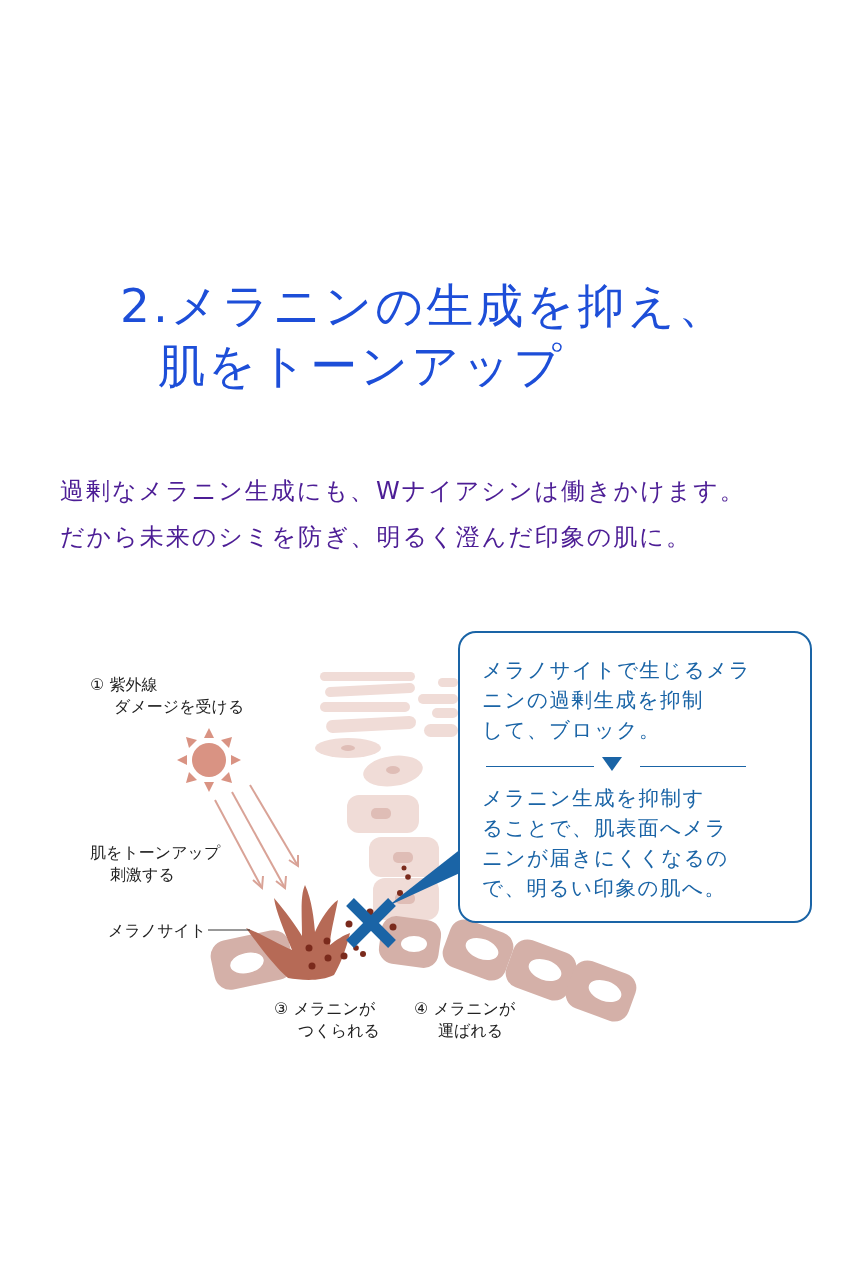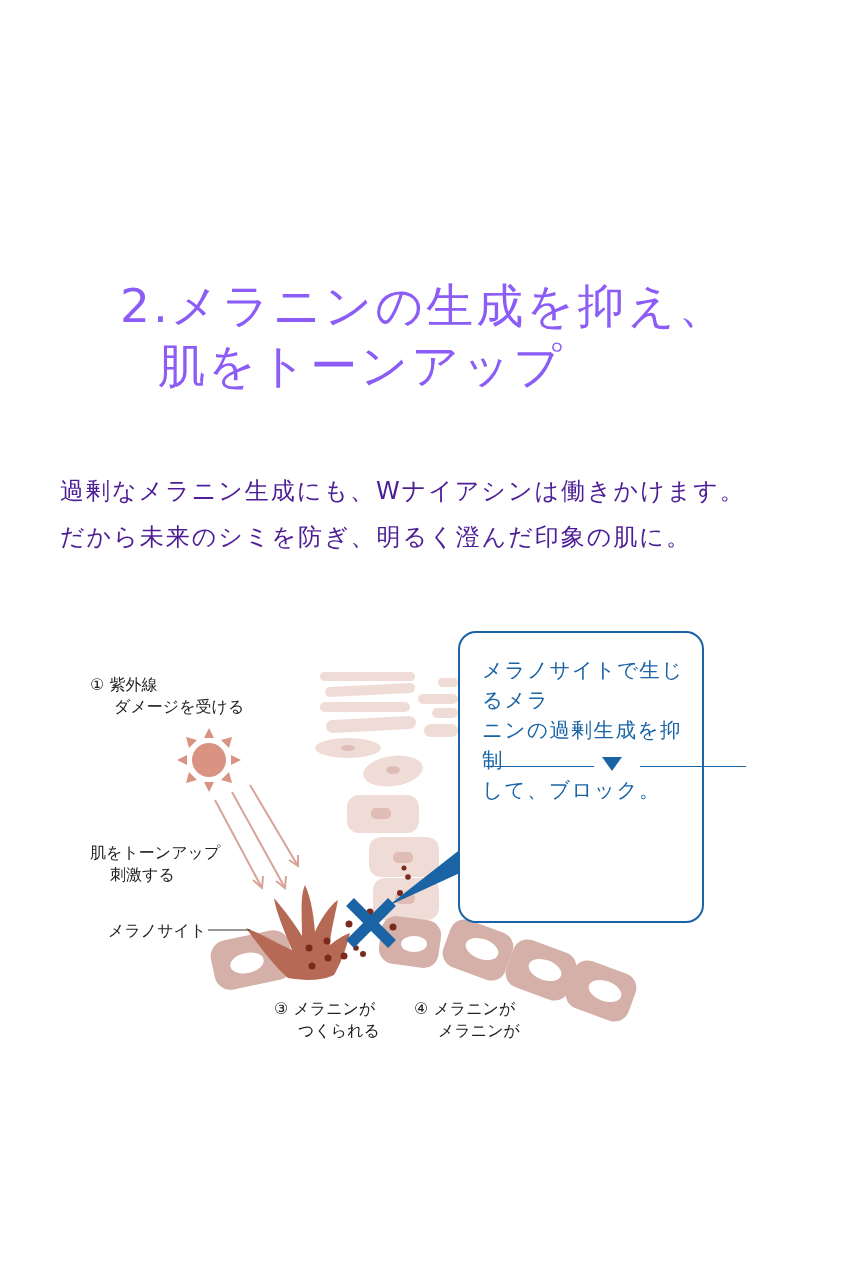--- a/index.html
+++ b/index.html
@@ -1,26 +1,26 @@
 <!DOCTYPE html>
 <html><head>
 <meta charset="utf-8">
 <style>
   html, body { margin:0; padding:0; background:#ffffff; }
   body { width:853px; height:1280px; position:relative; overflow:hidden;
          font-family:"DejaVu Sans", "Liberation Sans", sans-serif; color:#1a1a1a; }
   .heading { position:absolute; left:0; top:278px; width:853px; }
-  .heading .line { font-size:47px; line-height:56px; font-weight:normal; color:#8b5cf6; letter-spacing:3px; white-space:nowrap; }
+  .heading .line { font-size:47px; line-height:56px; font-weight:normal; color:#1d4ed8; letter-spacing:3px; white-space:nowrap; }
   .heading .l1 { position:absolute; left:120px; top:0; }
   .heading .l2 { position:absolute; left:158px; top:60px; }
   .lead { position:absolute; left:60px; top:468px; font-size:24px; line-height:46px; letter-spacing:2px; color:#4c1d95; white-space:nowrap; }
   .diagram { position:absolute; left:0; top:600px; width:820px; height:470px; }
   .diagram svg { position:absolute; left:0; top:0; }
   .label { position:absolute; font-size:16px; line-height:22px; color:#222; white-space:nowrap; }
-  .callout { position:absolute; left:458px; top:631px; width:246px; height:292px; border:2.5px solid #1a64a6; border-radius:18px; box-sizing:border-box; background:#fff; }
+  .callout { position:absolute; left:458px; top:631px; width:354px; height:292px; border:2.5px solid #1a64a6; border-radius:18px; box-sizing:border-box; background:#fff; }
   .callout .txt { position:absolute; left:22px; font-size:20.5px; line-height:30px; color:#1a64a6; letter-spacing:1.5px; white-space:pre-line; }
   .callout .t1 { top:22px; }
   .callout .t2 { top:150px; }
   .callout .divider { position:absolute; top:133px; height:0; border-top:1.3px solid #1a64a6; }
   .callout .arrow { position:absolute; left:142px; top:124px; width:0; height:0; border-left:10px solid transparent; border-right:10px solid transparent; border-top:14px solid #1a64a6; }
 </style>
 </head>
 <body>
 
 <div class="heading">
@@ -130,24 +130,28 @@
     <div>肌をトーンアップ</div>
     <div style="padding-left:20px;">刺激する</div>
   </div>
   <div class="label" style="left:108px;top:320px;">メラノサイト</div>
   <div class="label" style="left:274px;top:398px;">
     <div>③ メラニンが</div>
     <div style="padding-left:24px;text-align:right;">つくられる</div>
   </div>
   <div class="label" style="left:386px;top:398px;margin-left:28px;">
     <div>④ メラニンが</div>
-    <div style="padding-left:24px;">メラニンが</div>
+    <div style="padding-left:24px;">運ばれる</div>
   </div>
 </div>
 
 <div class="callout">
   <div class="txt t1">メラノサイトで生じるメラ
 ニンの過剰生成を抑制
 して、ブロック。</div>
   <div class="divider" style="left:26px;width:108px;"></div>
   <div class="arrow"></div>
   <div class="divider" style="left:180px;width:106px;"></div>
+  <div class="txt t2">メラニン生成を抑制す
+ることで、肌表面へメラ
+ニンが届きにくくなるの
+で、明るい印象の肌へ。</div>
 </div>
 
 </body></html>

